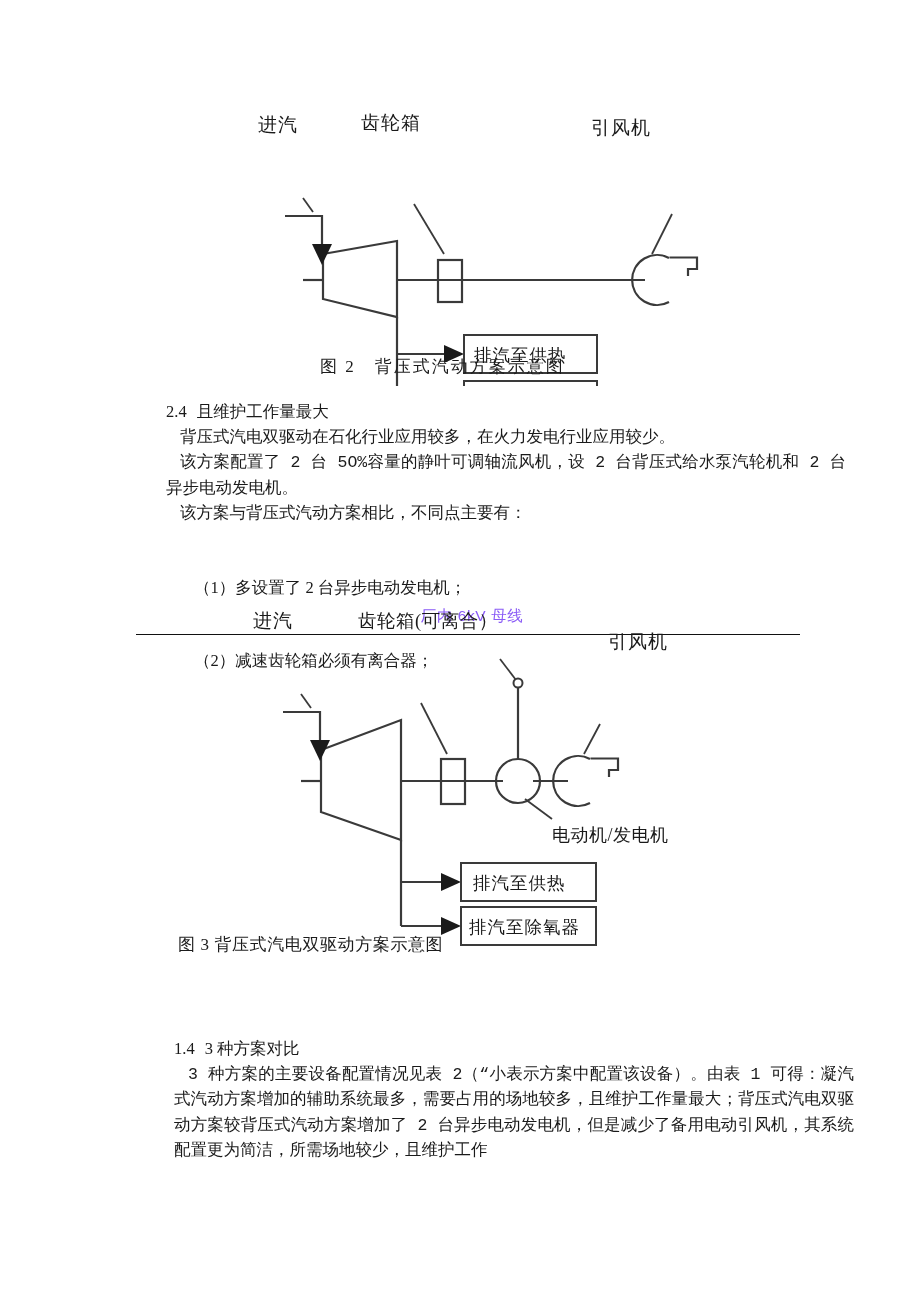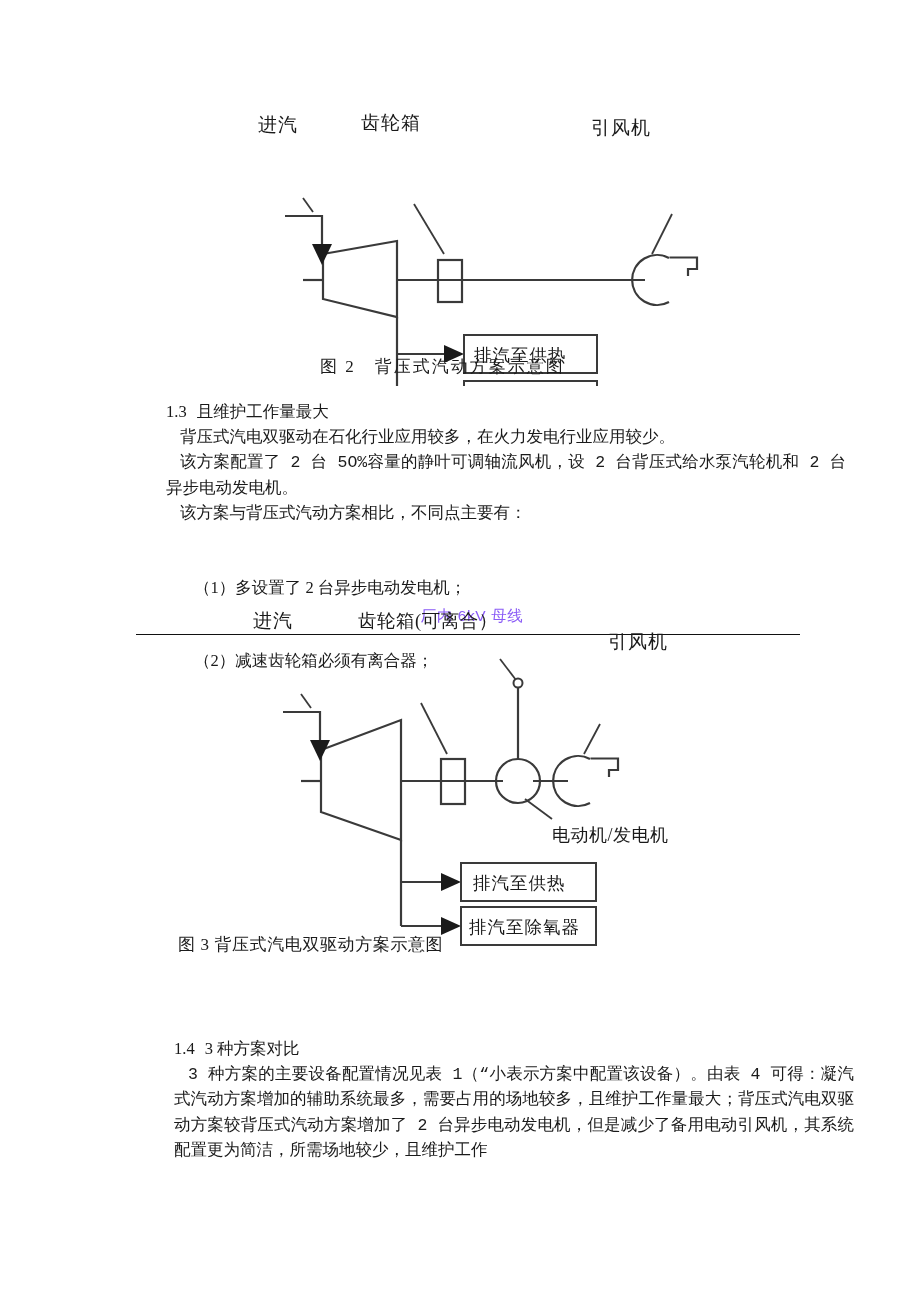--- a/index.html
+++ b/index.html
@@ -155,21 +155,21 @@
       <text x="591" y="48" font-family="'Liberation Serif','DejaVu Serif',serif" font-size="19" fill="#1a1a1a" letter-spacing="1">引风机</text>
       <text x="474" y="275" font-family="'Liberation Serif','DejaVu Serif',serif" font-size="17.5" fill="#1a1a1a" letter-spacing="1">排汽至供热</text>
       <text x="470" y="321" font-family="'Liberation Serif','DejaVu Serif',serif" font-size="17.5" fill="#1a1a1a" letter-spacing="1">排汽至除氧器</text>
     </svg>
   </div>
 
   <div class="fig-caption" id="caption-1">图 2　背压式汽动方案示意图</div>
 
   <div class="textblock" id="body-upper">
     <p class="para heading">
-      <span class="num">1.3</span><span>且维护工作量最大</span>
+      <span class="num">2.4</span><span>且维护工作量最大</span>
     </p>
     <p class="para indent1">背压式汽电双驱动在石化行业应用较多，在火力发电行业应用较少。</p>
     <p class="para indent1">该方案配置了 2 台 5O%容量的静叶可调轴流风机，设 2 台背压式给水泵汽轮机和 2 台异步电动发电机。</p>
     <p class="para indent1">该方案与背压式汽动方案相比，不同点主要有：</p>
     <p class="para indent2">（1）多设置了 2 台异步电动发电机；</p>
     <p class="para indent2">（2）减速齿轮箱必须有离合器；</p>
   </div>
 
   <div id="busbar-row">
     <div id="busbar-label">厂内 6kV 母线</div>
@@ -230,16 +230,16 @@
       <text x="469" y="337" font-family="'Liberation Serif','DejaVu Serif',serif" font-size="17.5" fill="#1a1a1a" letter-spacing="1">排汽至除氧器</text>
     </svg>
   </div>
 
   <div class="fig-caption" id="caption-2">图 3 背压式汽电双驱动方案示意图</div>
 
   <div class="textblock" id="body-lower">
     <p class="para heading">
       <span class="num">1.4</span><span>3 种方案对比</span>
     </p>
-    <p class="para indent1">3 种方案的主要设备配置情况见表 1（“小表示方案中配置该设备）。由表 4 可得：凝汽式汽动方案增加的辅助系统最多，需要占用的场地较多，且维护工作量最大；背压式汽电双驱动方案较背压式汽动方案增加了 2 台异步电动发电机，但是减少了备用电动引风机，其系统配置更为简洁，所需场地较少，且维护工作</p>
+    <p class="para indent1">3 种方案的主要设备配置情况见表 2（“小表示方案中配置该设备）。由表 1 可得：凝汽式汽动方案增加的辅助系统最多，需要占用的场地较多，且维护工作量最大；背压式汽电双驱动方案较背压式汽动方案增加了 2 台异步电动发电机，但是减少了备用电动引风机，其系统配置更为简洁，所需场地较少，且维护工作</p>
   </div>
 
 </div>
 
 </body></html>

